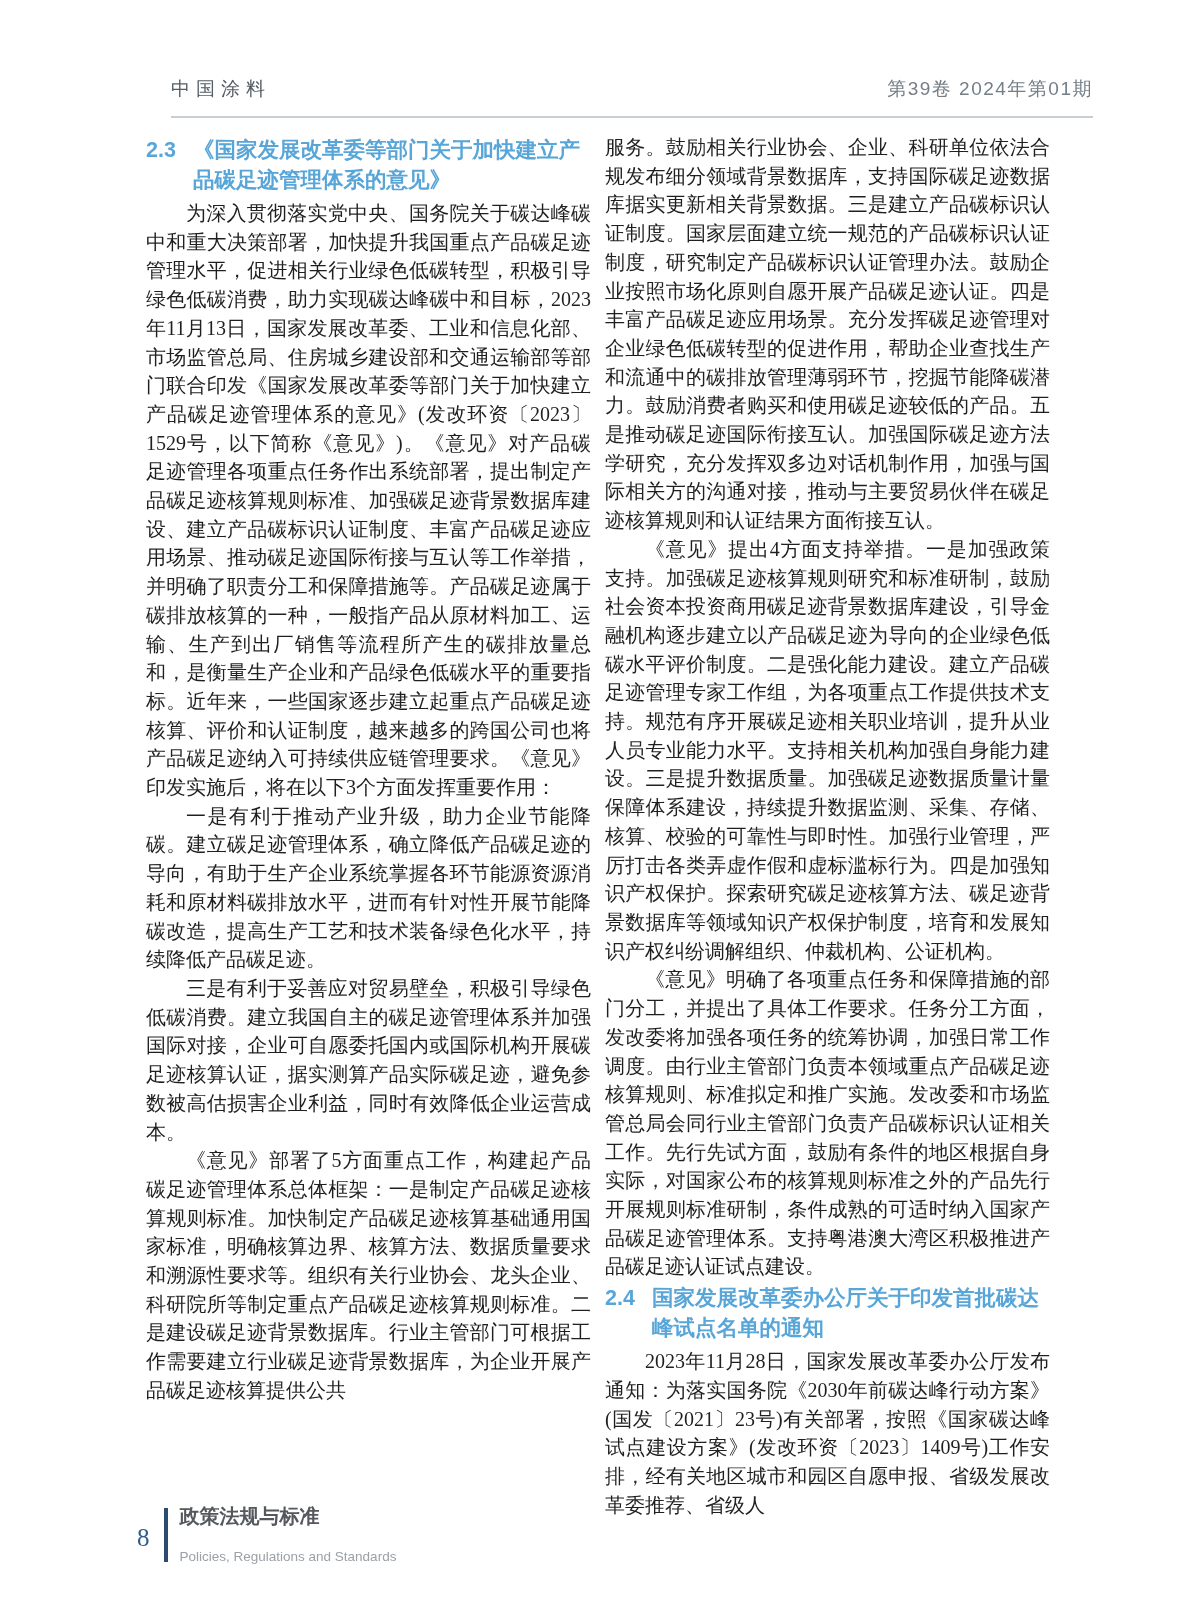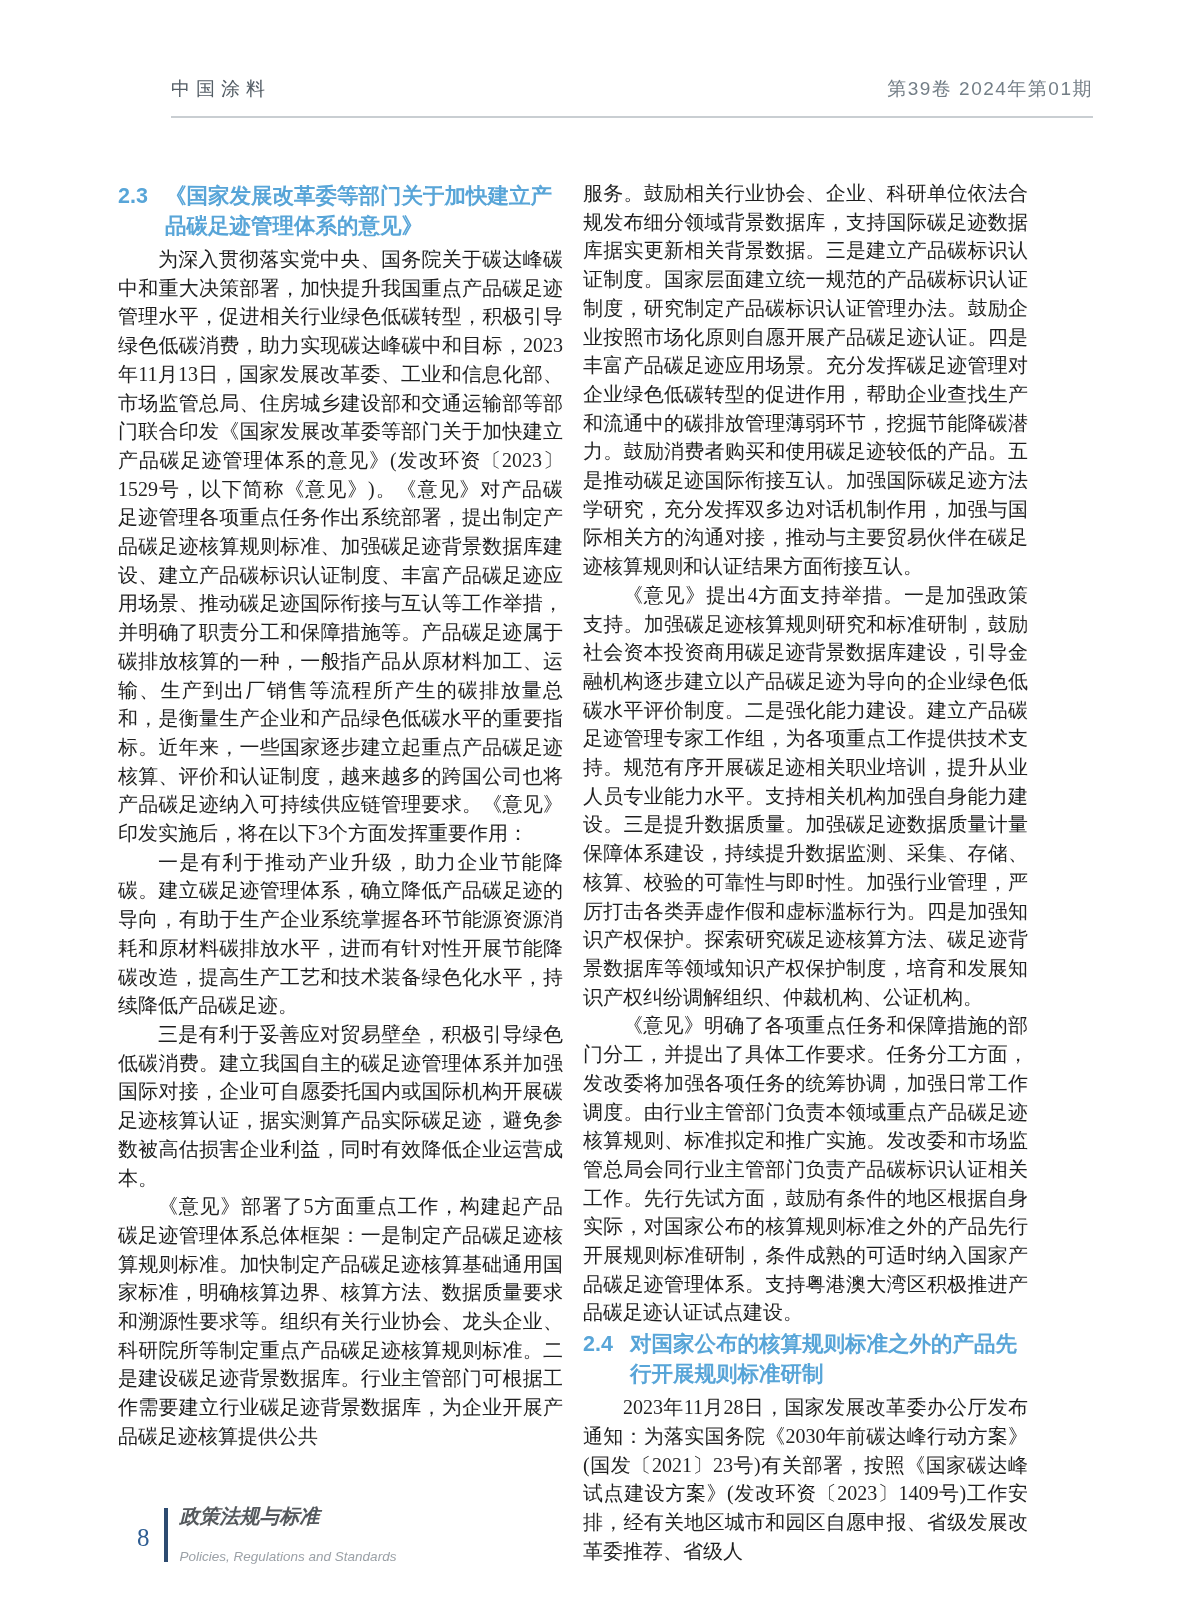--- a/index.html
+++ b/index.html
@@ -16,22 +16,22 @@
     display:flex;justify-content:space-between;align-items:center;
     padding-bottom:14px;
     border-bottom:2px solid #c9ced2;
     font-family:"Liberation Sans","DejaVu Sans",sans-serif;
     margin-left:36px;
   }
   .journal-title{font-size:19px;color:#535d65;letter-spacing:6px;}
   .issue-info{font-size:19px;color:#737e86;letter-spacing:1.5px;}
   
   .content{
-    position:absolute;left:118px;top:133px;width:922px;
-    display:flex;gap:20px;margin-top:46px;
+    position:absolute;left:146px;top:133px;width:922px;
+    display:flex;gap:14px;
   }
   .col{width:445px;}
   .body-p{
     margin:0;
     font-size:20px;line-height:28.7px;
     color:#1f1f1f;
     text-align:justify;text-justify:inter-ideograph;
     text-indent:2em;
   }
   .body-p.no-indent{text-indent:0;}
@@ -53,21 +53,21 @@
   }
   .page-num{
     font-family:"Liberation Serif","DejaVu Serif",serif;
     font-size:25px;color:#2f5d92;
     margin-right:14px;
     transform:translateY(3px);
   }
   .footer-bar{
     width:4px;height:54px;background:#2d4b70;margin-right:12px;
   }
-  .footer-titles{display:flex;flex-direction:column;justify-content:center;font-style:italic;}
+  .footer-titles{display:flex;flex-direction:column;justify-content:center;}
   .footer-cn{
     font-family:"Liberation Sans","DejaVu Sans",sans-serif;
     font-weight:bold;font-size:20px;color:#54585c;line-height:24px;
   }
   .footer-en{
     font-family:"Liberation Sans","DejaVu Sans",sans-serif;
     font-size:13.5px;color:#9ba1a7;line-height:18px;margin-top:20px;
   }
 </style>
 </head>
@@ -92,21 +92,21 @@
       <p class="body-p">三是有利于妥善应对贸易壁垒，积极引导绿色低碳消费。建立我国自主的碳足迹管理体系并加强国际对接，企业可自愿委托国内或国际机构开展碳足迹核算认证，据实测算产品实际碳足迹，避免参数被高估损害企业利益，同时有效降低企业运营成本。</p>
       <p class="body-p">《意见》部署了5方面重点工作，构建起产品碳足迹管理体系总体框架：一是制定产品碳足迹核算规则标准。加快制定产品碳足迹核算基础通用国家标准，明确核算边界、核算方法、数据质量要求和溯源性要求等。组织有关行业协会、龙头企业、科研院所等制定重点产品碳足迹核算规则标准。二是建设碳足迹背景数据库。行业主管部门可根据工作需要建立行业碳足迹背景数据库，为企业开展产品碳足迹核算提供公共</p>
     </div>
 
     <div class="col">
       <p class="body-p no-indent">服务。鼓励相关行业协会、企业、科研单位依法合规发布细分领域背景数据库，支持国际碳足迹数据库据实更新相关背景数据。三是建立产品碳标识认证制度。国家层面建立统一规范的产品碳标识认证制度，研究制定产品碳标识认证管理办法。鼓励企业按照市场化原则自愿开展产品碳足迹认证。四是丰富产品碳足迹应用场景。充分发挥碳足迹管理对企业绿色低碳转型的促进作用，帮助企业查找生产和流通中的碳排放管理薄弱环节，挖掘节能降碳潜力。鼓励消费者购买和使用碳足迹较低的产品。五是推动碳足迹国际衔接互认。加强国际碳足迹方法学研究，充分发挥双多边对话机制作用，加强与国际相关方的沟通对接，推动与主要贸易伙伴在碳足迹核算规则和认证结果方面衔接互认。</p>
       <p class="body-p">《意见》提出4方面支持举措。一是加强政策支持。加强碳足迹核算规则研究和标准研制，鼓励社会资本投资商用碳足迹背景数据库建设，引导金融机构逐步建立以产品碳足迹为导向的企业绿色低碳水平评价制度。二是强化能力建设。建立产品碳足迹管理专家工作组，为各项重点工作提供技术支持。规范有序开展碳足迹相关职业培训，提升从业人员专业能力水平。支持相关机构加强自身能力建设。三是提升数据质量。加强碳足迹数据质量计量保障体系建设，持续提升数据监测、采集、存储、核算、校验的可靠性与即时性。加强行业管理，严厉打击各类弄虚作假和虚标滥标行为。四是加强知识产权保护。探索研究碳足迹核算方法、碳足迹背景数据库等领域知识产权保护制度，培育和发展知识产权纠纷调解组织、仲裁机构、公证机构。</p>
       <p class="body-p">《意见》明确了各项重点任务和保障措施的部门分工，并提出了具体工作要求。任务分工方面，发改委将加强各项任务的统筹协调，加强日常工作调度。由行业主管部门负责本领域重点产品碳足迹核算规则、标准拟定和推广实施。发改委和市场监管总局会同行业主管部门负责产品碳标识认证相关工作。先行先试方面，鼓励有条件的地区根据自身实际，对国家公布的核算规则标准之外的产品先行开展规则标准研制，条件成熟的可适时纳入国家产品碳足迹管理体系。支持粤港澳大湾区积极推进产品碳足迹认证试点建设。</p>
       <div class="section-heading">
         <span class="sec-num">2.4</span>
-        <span class="sec-title">对国家公布的核算规则标准之外的产品先行开展规则标准研制</span>
+        <span class="sec-title">国家发展改革委办公厅关于印发首批碳达峰试点名单的通知</span>
       </div>
       <p class="body-p">2023年11月28日，国家发展改革委办公厅发布通知：为落实国务院《2030年前碳达峰行动方案》(国发〔2021〕23号)有关部署，按照《国家碳达峰试点建设方案》(发改环资〔2023〕1409号)工作安排，经有关地区城市和园区自愿申报、省级发展改革委推荐、省级人</p>
     </div>
 
   </div>
 
   <div class="page-footer">
     <span class="page-num">8</span>
     <span class="footer-bar"></span>
     <span class="footer-titles">

